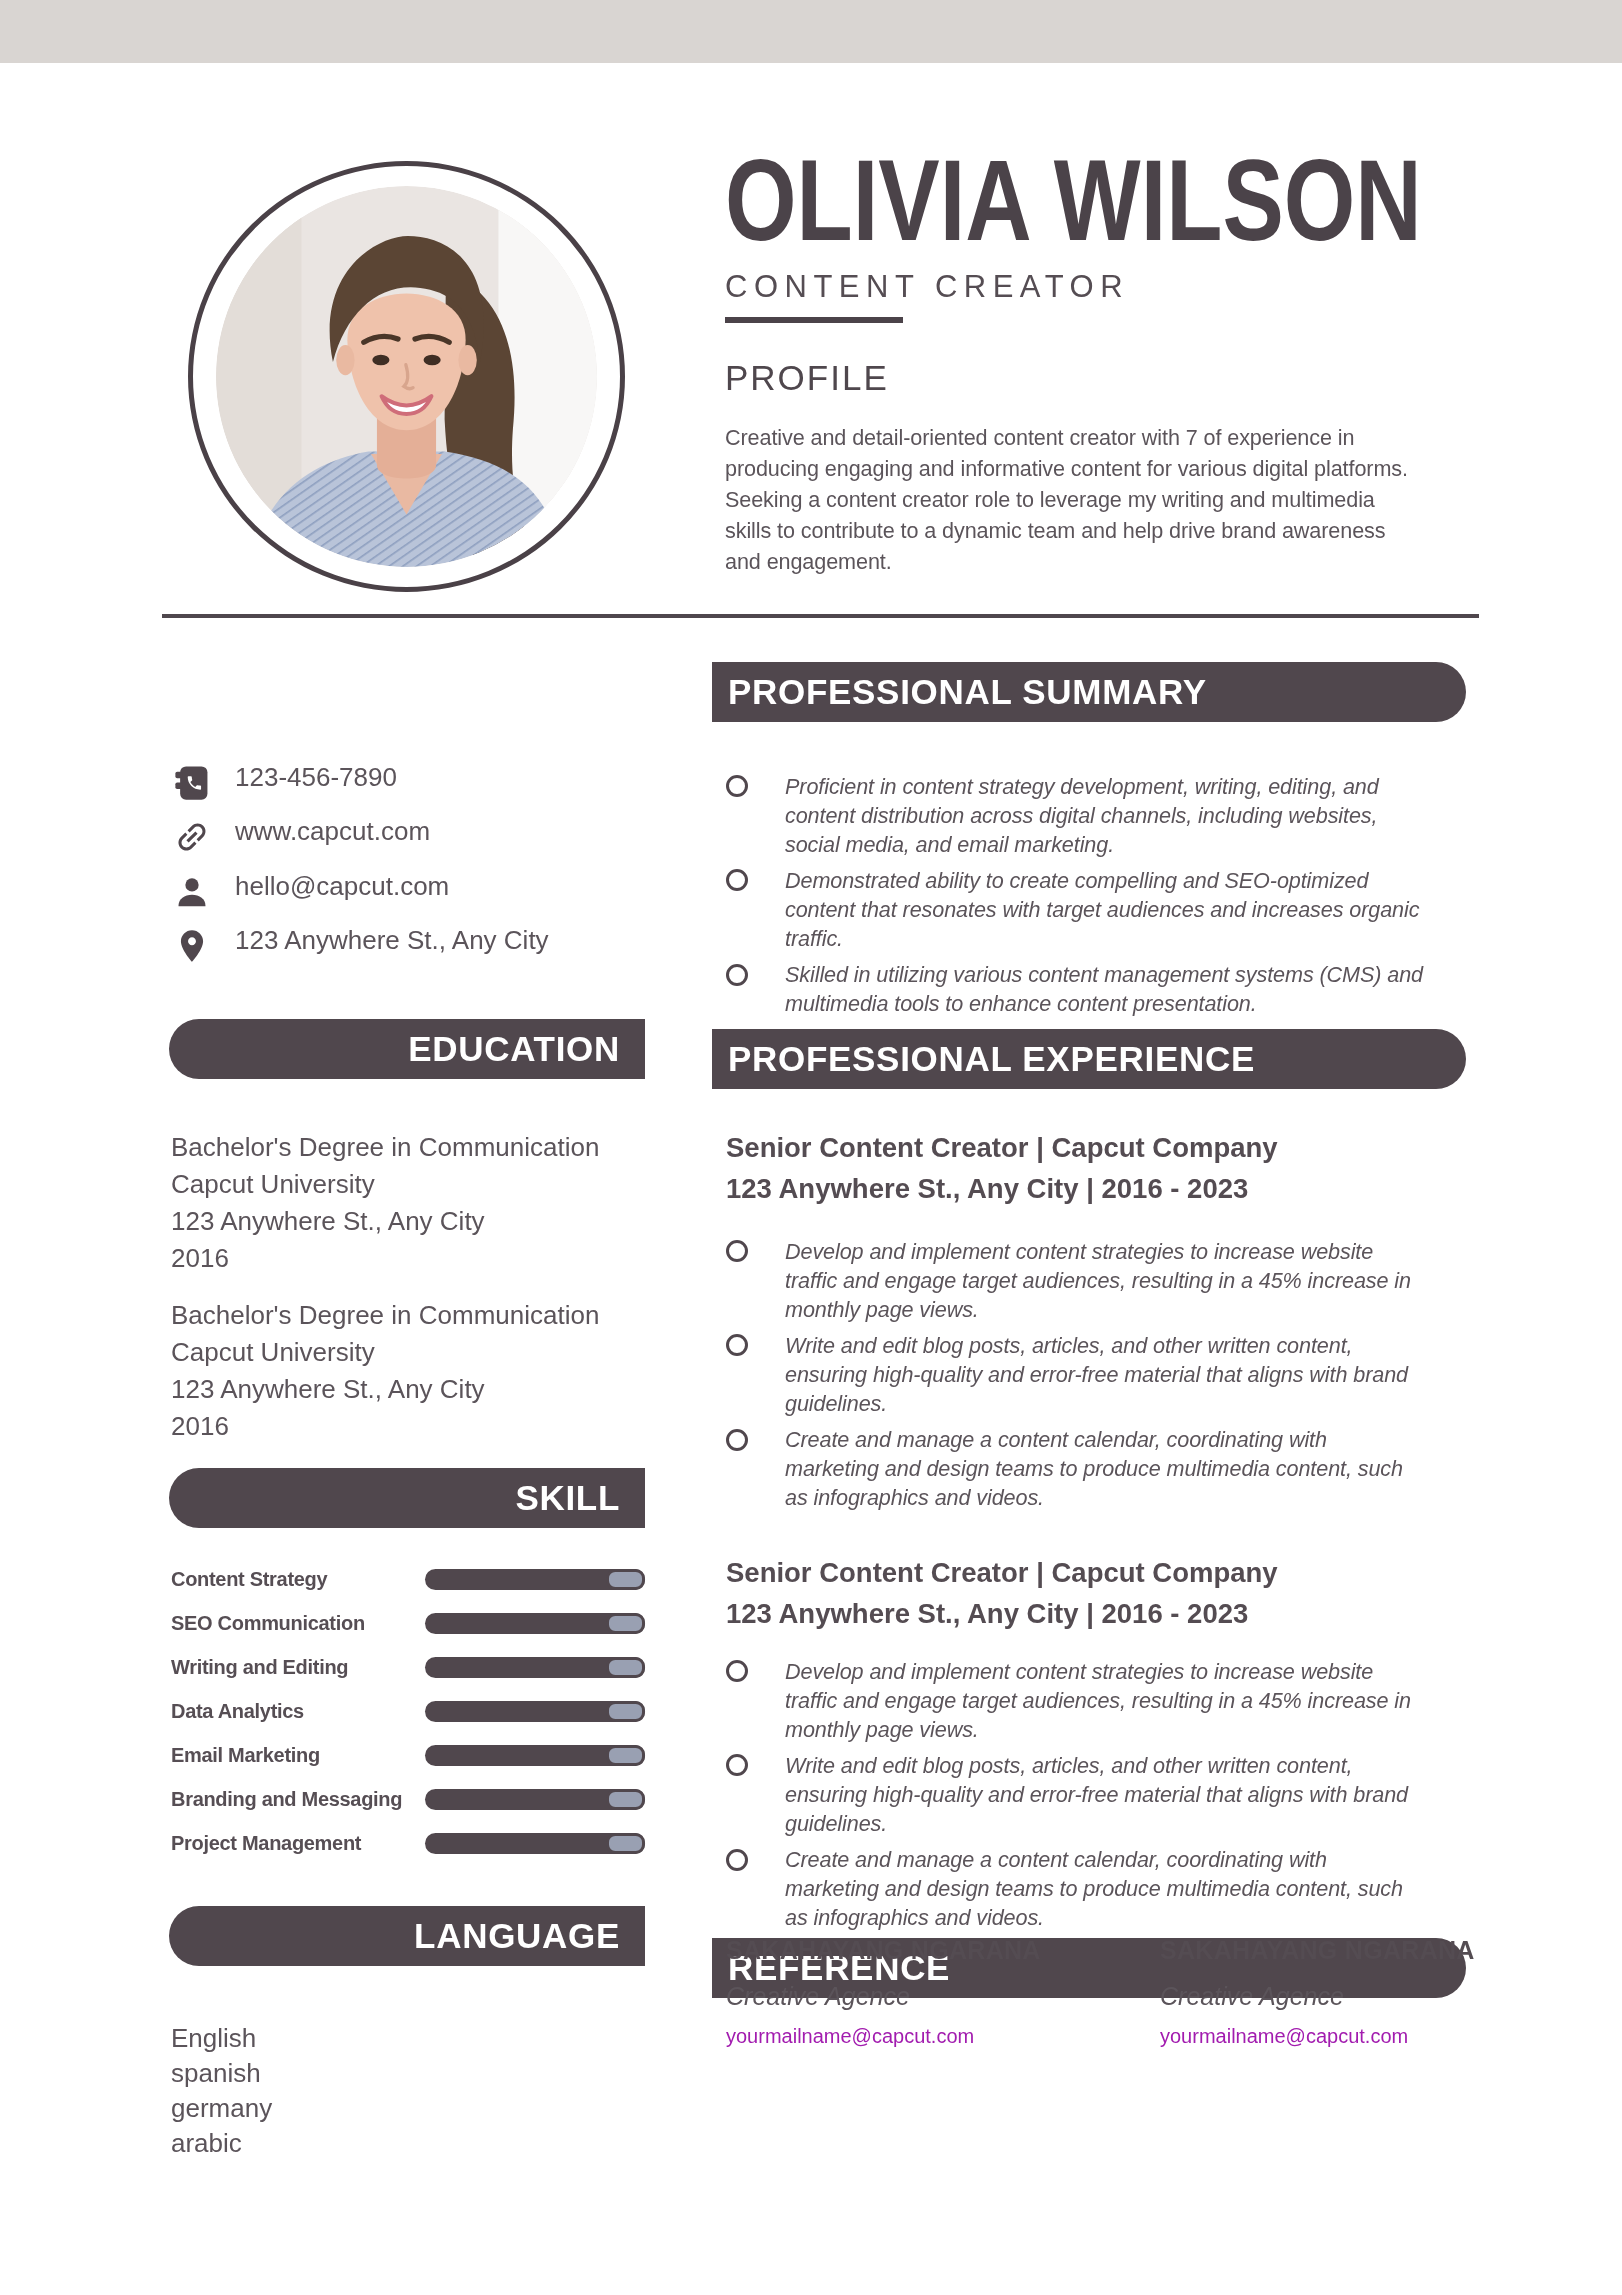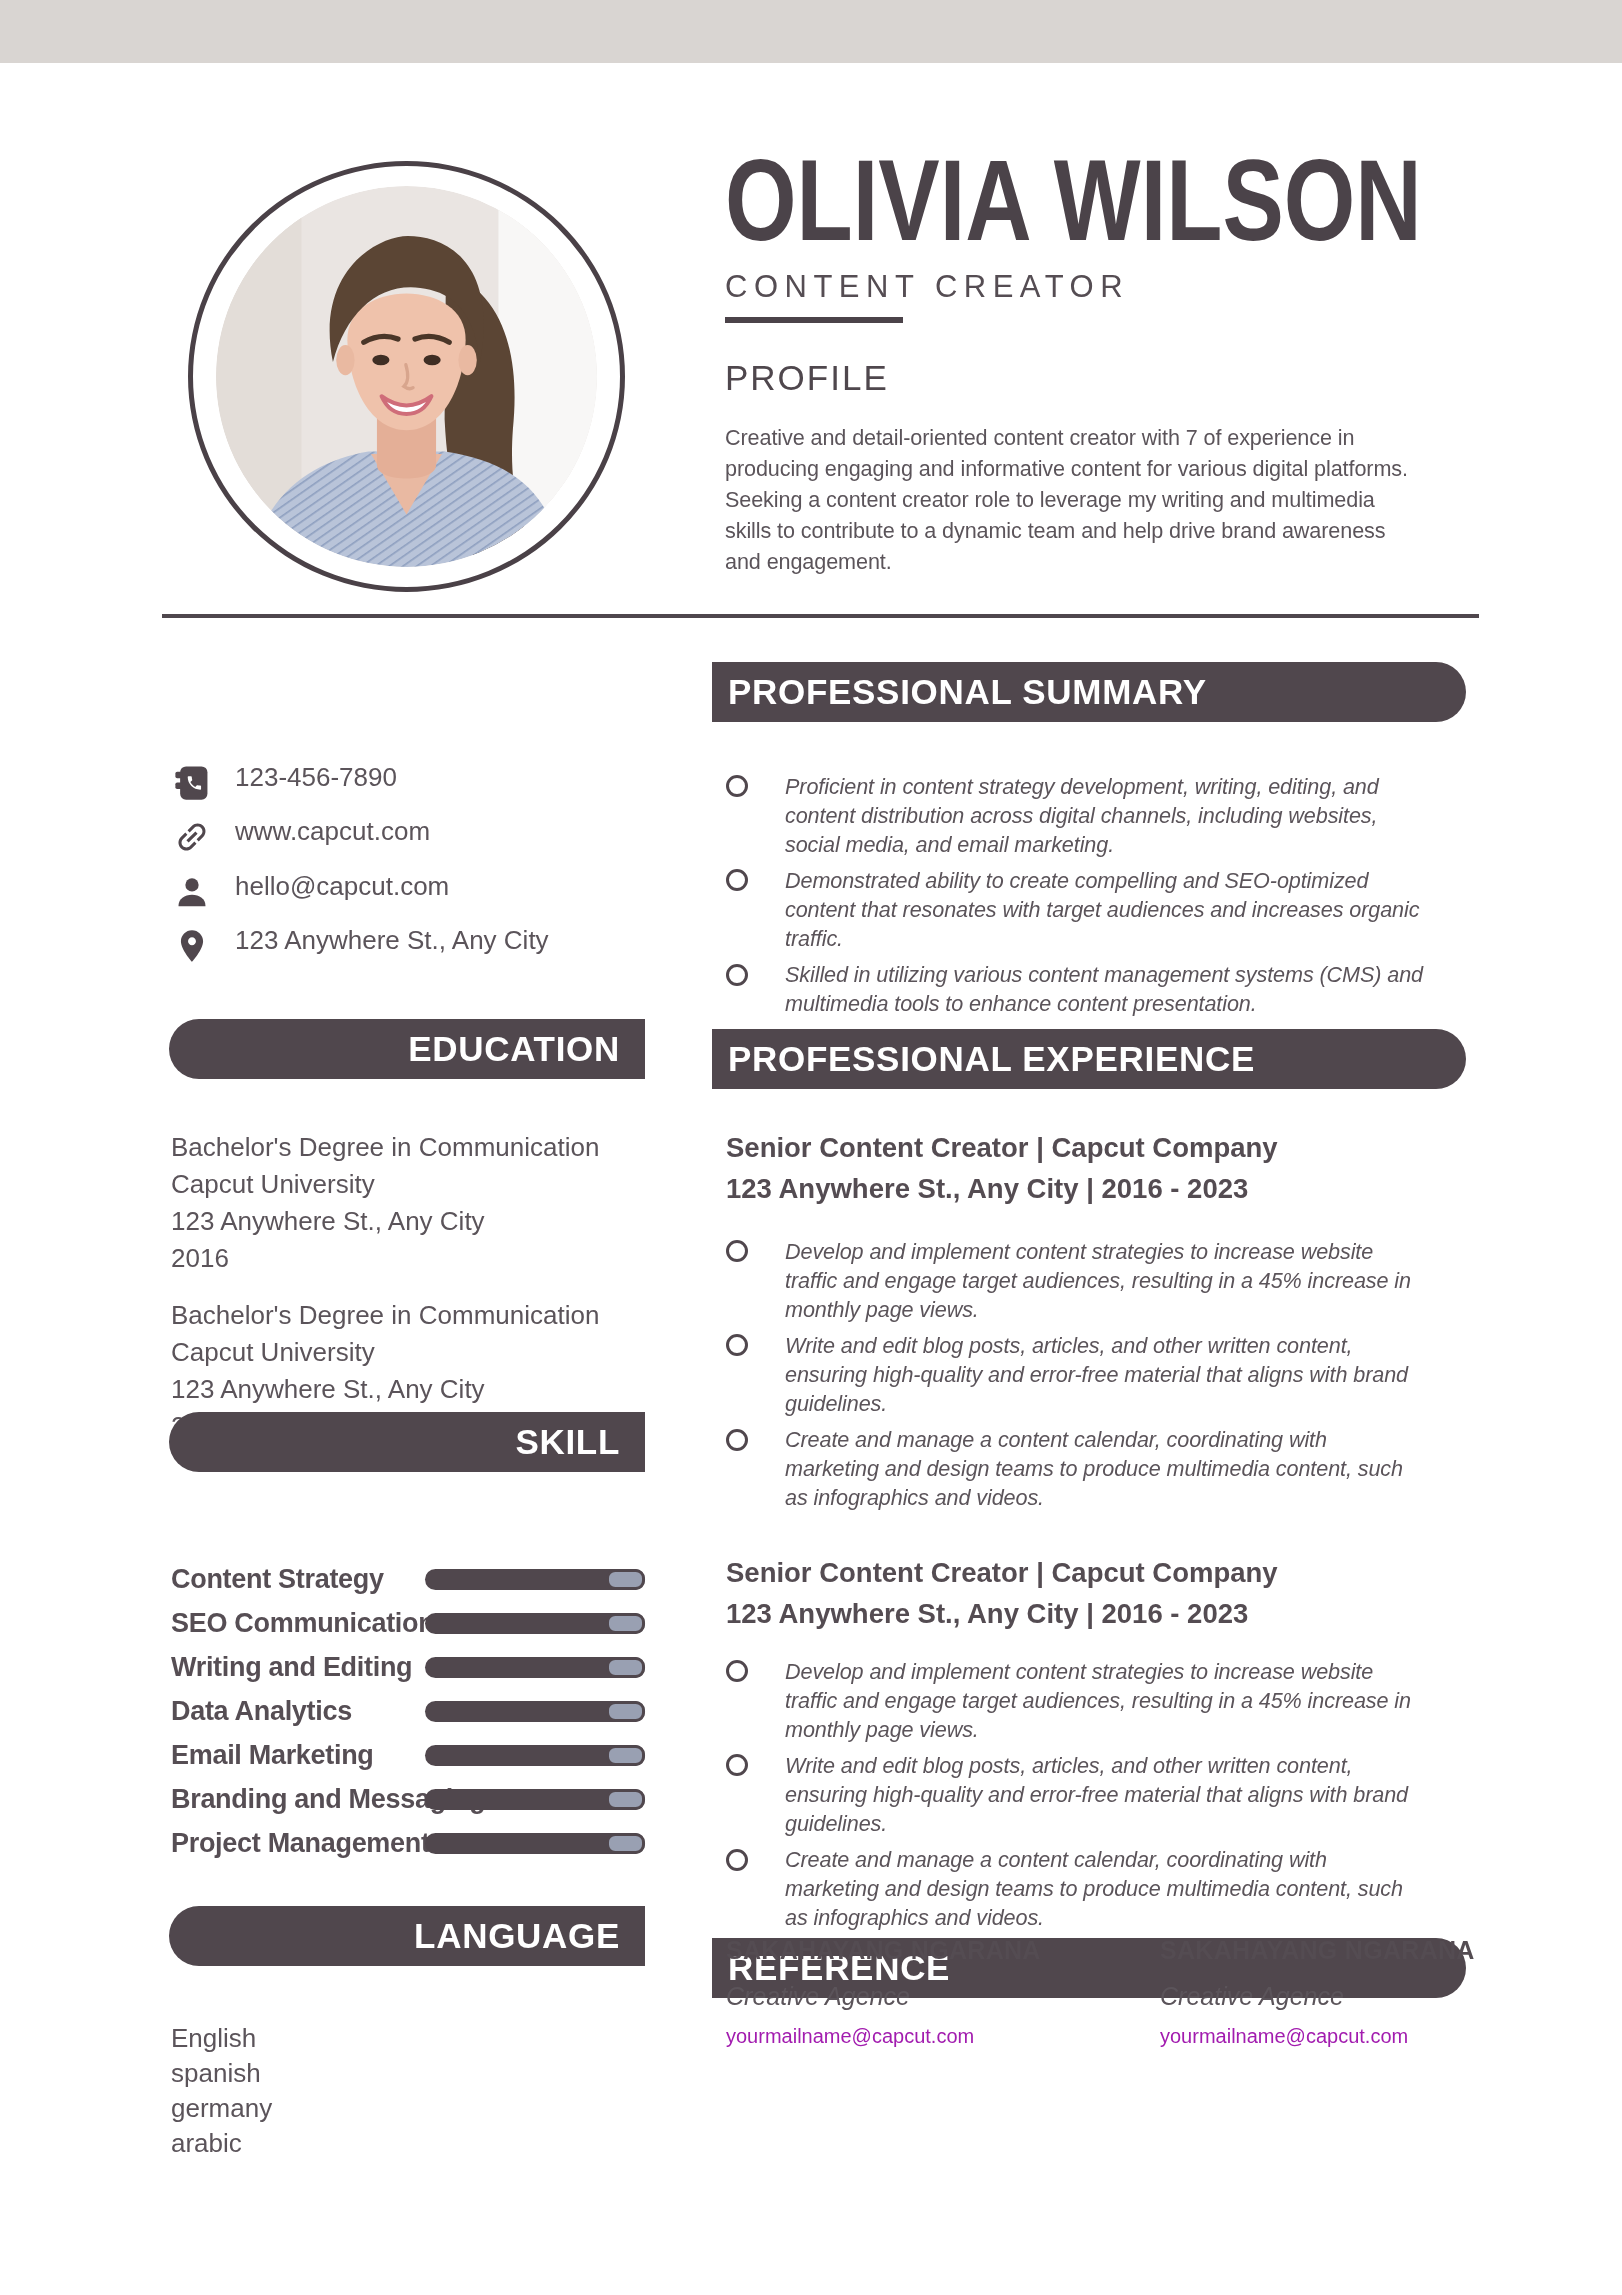--- a/index.html
+++ b/index.html
@@ -29,21 +29,21 @@
   .contact-list{position:absolute;left:171px;top:762px;width:474px;}
   .contact-row{display:flex;align-items:flex-start;height:42px;margin-bottom:12.4px;}
   .cicon{width:42px;height:42px;flex:none;display:flex;align-items:center;justify-content:center;}
   .cicon svg{width:38px;height:38px;fill:#50474d;}
   .ctext{margin-left:22px;font-size:26px;color:#5b545a;}
   
   .edu{position:absolute;left:171px;width:474px;font-size:26px;line-height:37px;white-space:pre-line;color:#5b545a;}
   
   .skill-list{position:absolute;left:171px;top:1568px;width:474px;}
   .skill-row{position:relative;height:22px;margin-bottom:22px;}
-  .skill-label{position:absolute;left:0;top:0;font-size:27px;font-weight:700;letter-spacing:-0.3px;line-height:22px;color:#564e54;}
+  .skill-label{position:absolute;left:0;top:0;font-size:20px;font-weight:700;letter-spacing:-0.3px;line-height:22px;color:#564e54;}
   .skill-bar{position:absolute;left:254px;top:0.7px;width:220px;height:21px;background:#50474d;border-radius:10.5px;}
   .skill-tail{position:absolute;right:0;top:0;height:21px;background:#99a0b2;border:3.3px solid #50474d;
               border-radius:9.2px;box-sizing:border-box;}
   
   .lang-list{position:absolute;left:171px;top:2021px;font-size:26px;line-height:35px;color:#5b545a;}
   
   .bullets{position:absolute;left:726px;width:779px;font-style:italic;}
   .bullet-row{display:flex;margin-bottom:7.2px;}
   .ring{flex:none;width:22px;height:22px;border:3.9px solid #50474d;border-radius:50%;margin-top:3.3px;box-sizing:border-box;background:transparent;}
   .btext{margin-left:37px;font-size:21.6px;line-height:29px;letter-spacing:-0.1px;white-space:pre-line;color:#5b545a;}
@@ -156,21 +156,21 @@
   <div class="pill pill-left" style="top:1019px">EDUCATION</div>
   <div class="edu" style="top:1129px">Bachelor's Degree in Communication
 Capcut University
 123 Anywhere St., Any City
 2016</div>
   <div class="edu" style="top:1297px">Bachelor's Degree in Communication
 Capcut University
 123 Anywhere St., Any City
 2016</div>
 
-  <div class="pill pill-left" style="top:1412px">SKILL</div>
+  <div class="pill pill-left" style="top:1468px">SKILL</div>
   <div class="skill-list">
     <div class="skill-row">
       <span class="skill-label">Content Strategy</span>
       <span class="skill-bar">
           <span class="skill-tail" style="width: 39px;"></span>
         </span>
     </div>
     <div class="skill-row">
       <span class="skill-label">SEO Communication</span>
       <span class="skill-bar">

